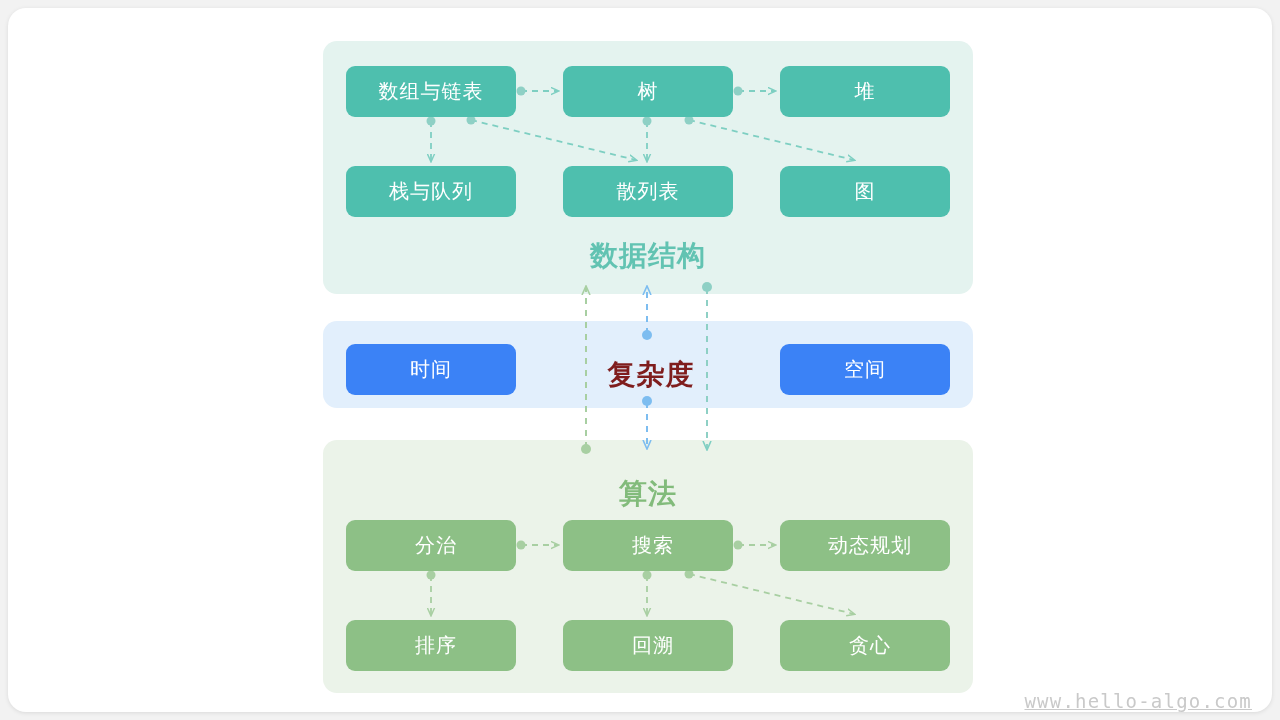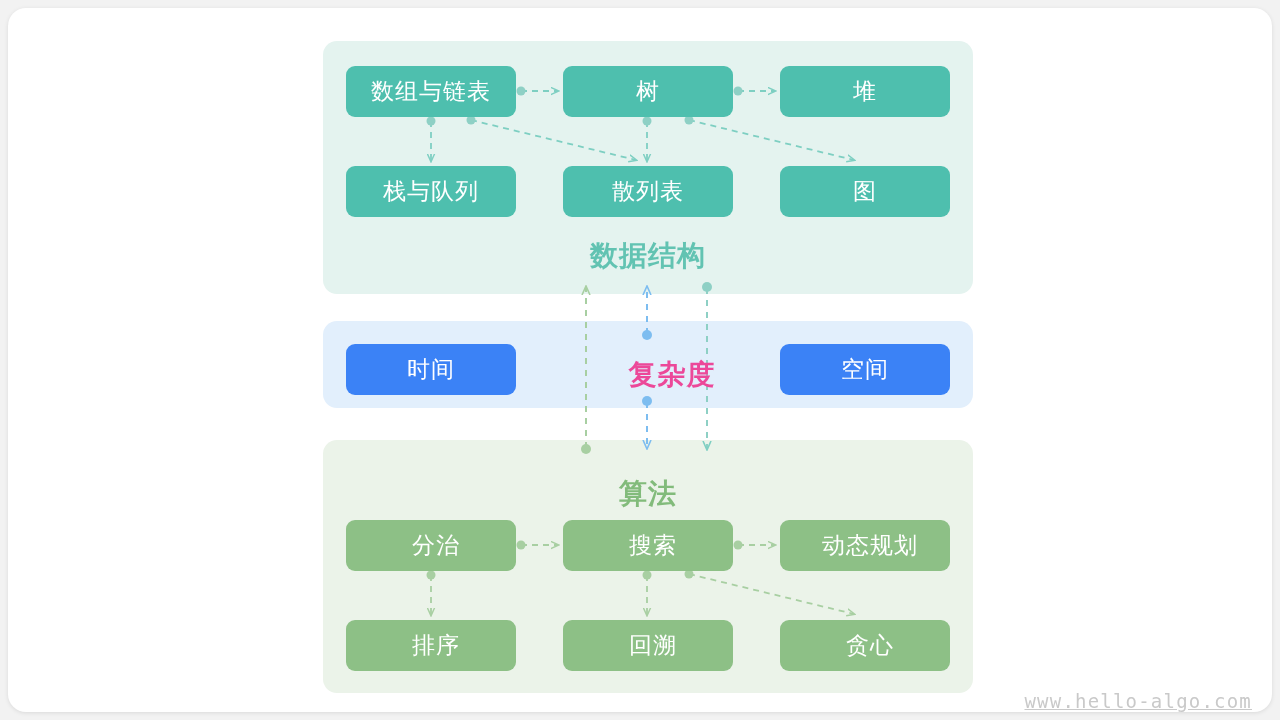--- a/index.html
+++ b/index.html
@@ -56,21 +56,21 @@
   
   .node {
     position: absolute;
     width: 170px;
     height: 51px;
     border-radius: 9px;
     display: flex;
     align-items: center;
     justify-content: center;
     color: #ffffff;
-    font-size: 23px;
+    font-size: 20px;
     letter-spacing: 1px;
     box-sizing: border-box;
     user-select: none;
   }
   .node.teal  { background: #4ebfae; }
   .node.blue  { background: #3b82f6; }
   .node.green { background: #8dc086; padding-left: 10px; }
 
   
   .col-1 { left: 338px; }
@@ -88,21 +88,21 @@
   .section-title {
     position: absolute;
     font-size: 28px;
     font-weight: bold;
     letter-spacing: 1px;
     text-align: center;
     width: 200px;
     user-select: none;
   }
   #title-ds   { left: 540px; top: 229px; color: #62c3b2; }
-  #title-cx   { left: 564px; top: 348px; color: #ec4899; }
+  #title-cx   { left: 543px; top: 348px; color: #7f1d1d; }
   #title-algo { left: 540px; top: 467px; color: #82bb7b; }
 
   
   #edges {
     position: absolute;
     left: 0; top: 0;
     width: 1280px; height: 720px;
     pointer-events: none;
   }
 

